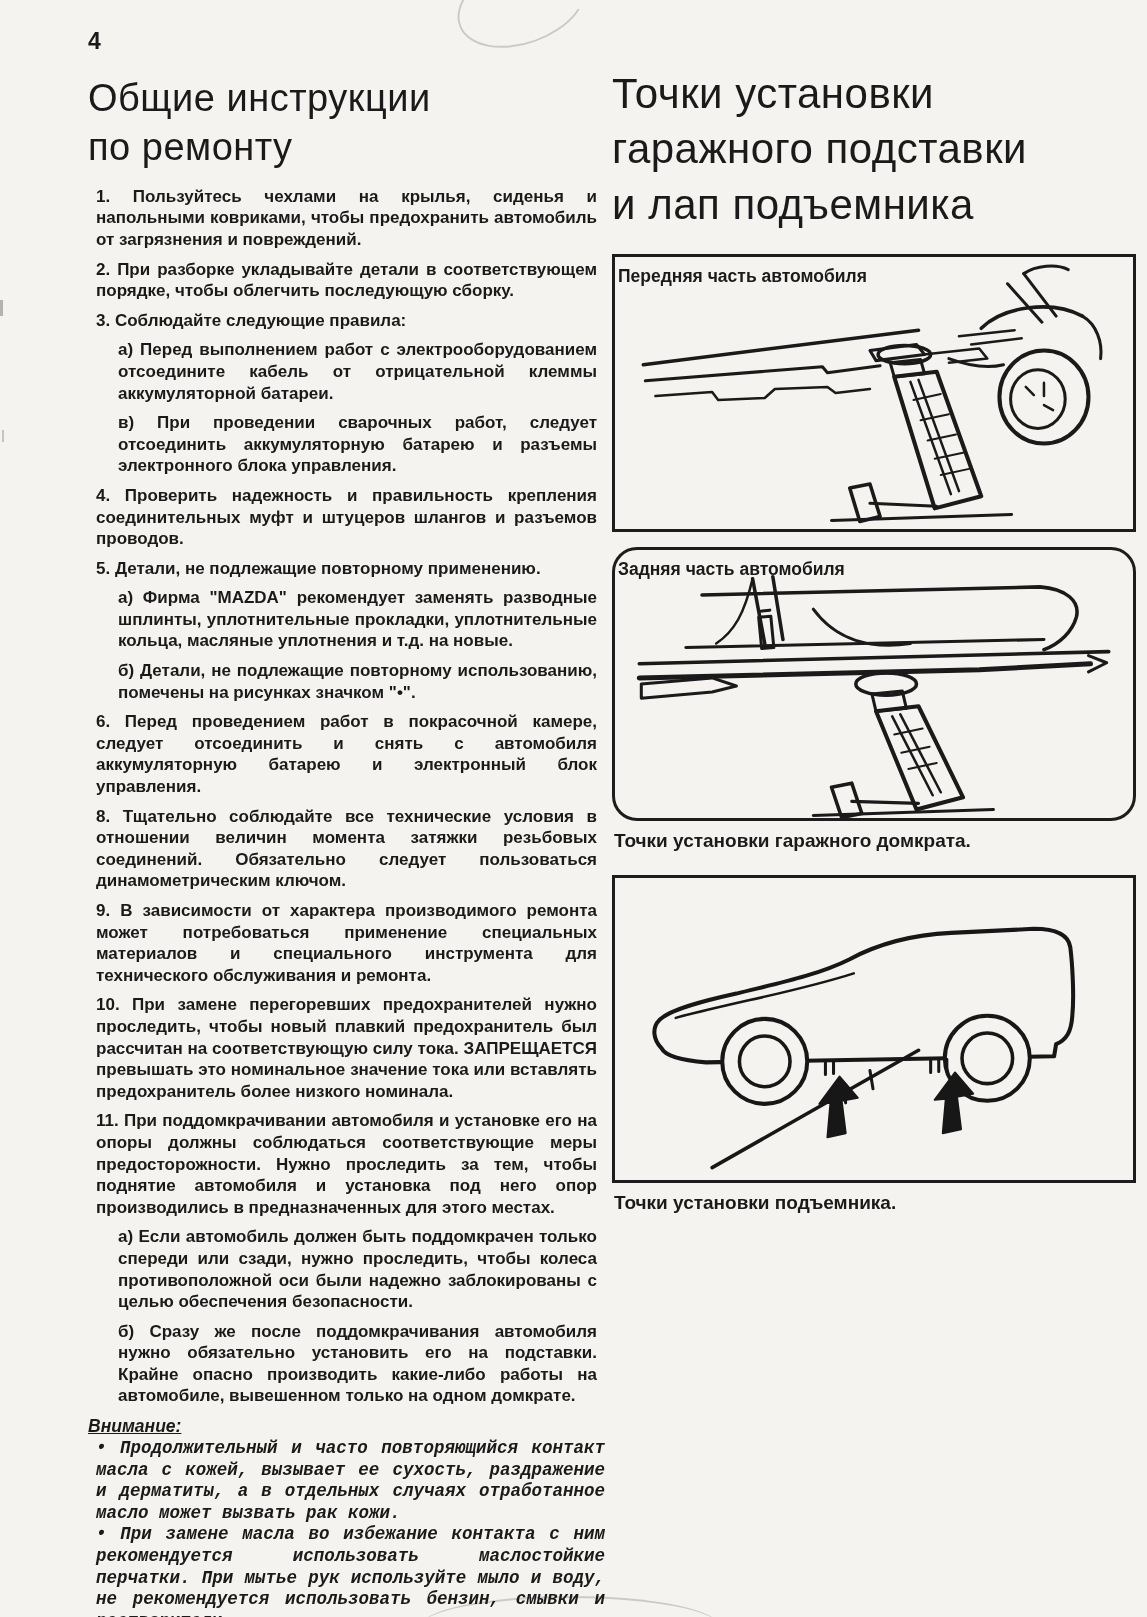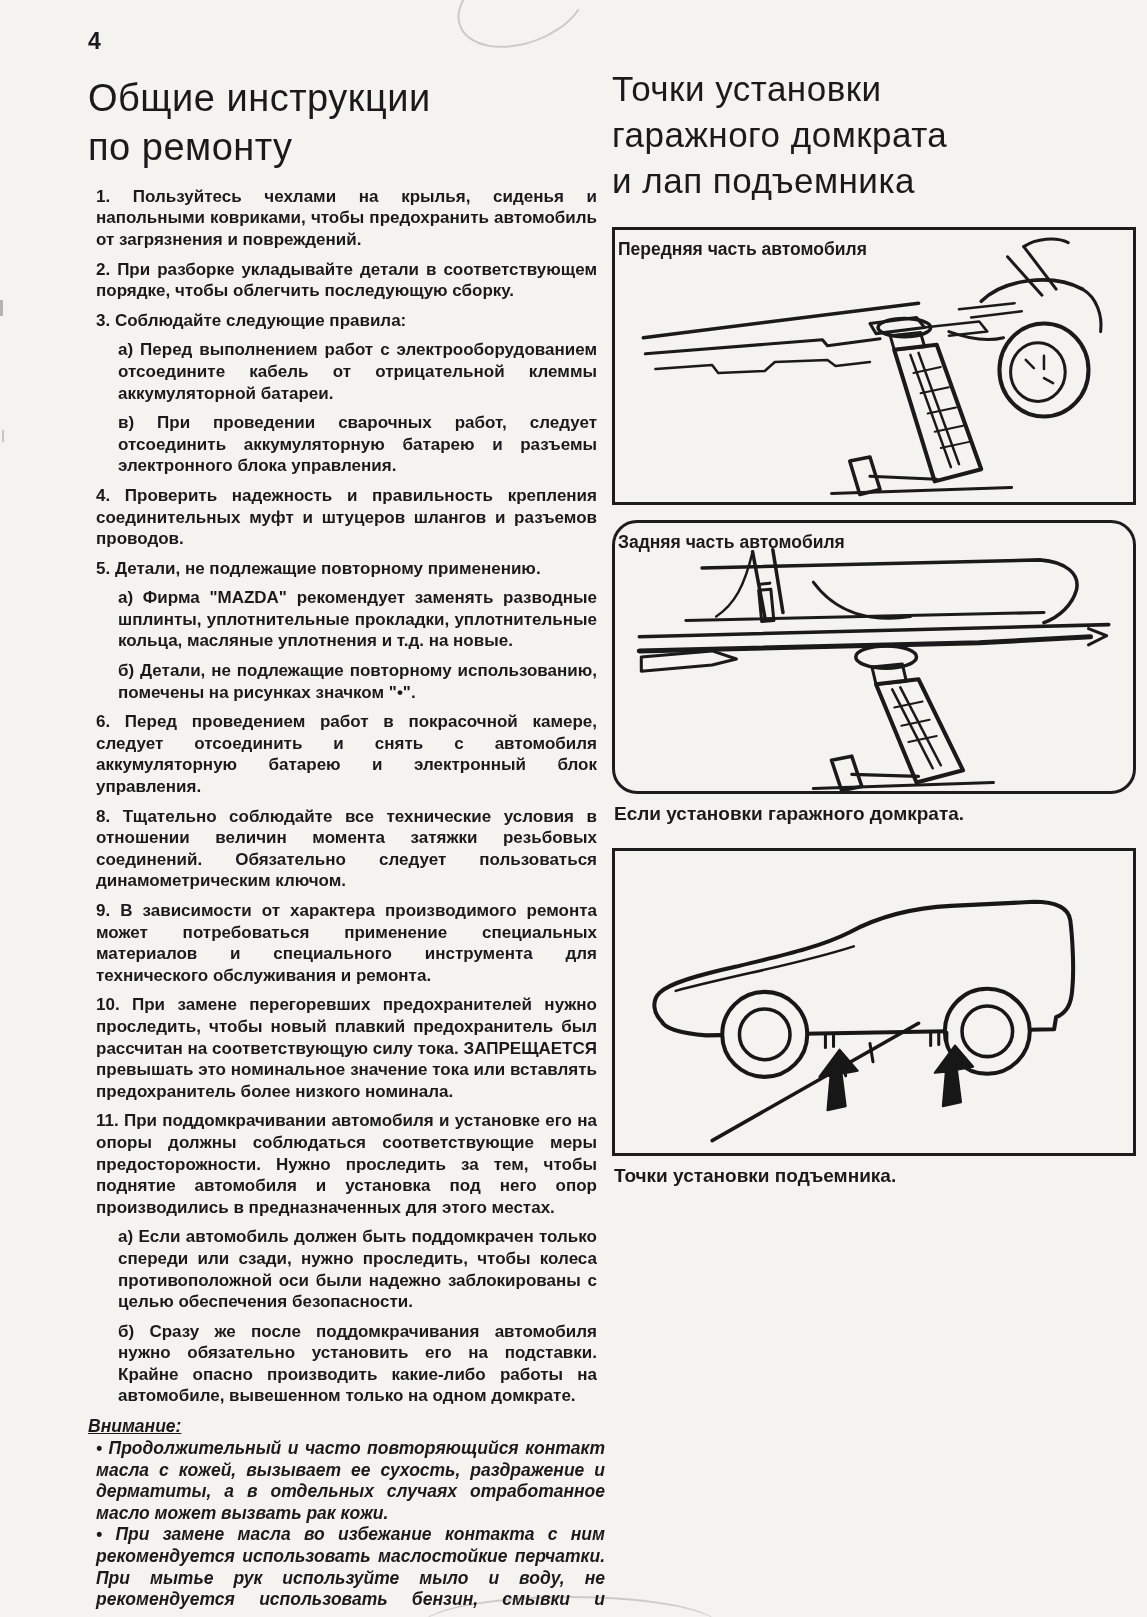--- a/index.html
+++ b/index.html
@@ -17,29 +17,29 @@
   .tick-left-1{left:0;top:300px;width:3px;height:16px;background:rgba(60,60,60,.35);}
   .tick-left-2{left:2px;top:430px;width:2px;height:12px;background:rgba(60,60,60,.25);}
 
   .page-number{position:absolute;left:88px;top:28px;font-size:23px;font-weight:bold;}
 
   .col-left{position:absolute;left:88px;top:74px;width:517px;}
   .col-right{position:absolute;left:612px;top:66px;width:524px;}
 
   h1.title{margin:0;font-weight:normal;letter-spacing:.5px;}
   .col-left .title{font-size:38px;line-height:1.30;margin-bottom:13px;}
-  .col-right .title{font-size:35px;line-height:1.32;margin-bottom:22px;}
+  .col-right .title{font-size:42px;line-height:1.32;margin-bottom:22px;}
 
   .body-text p.item{margin:8px;font-size:17px;line-height:21.6px;font-weight:bold;text-align:justify;}
   .body-text p.item.indent{padding-left:22px;}
 
   .attention{margin-top:3px;}
   .attn-label{font-size:17.5px;font-weight:bold;font-style:italic;text-decoration:underline;line-height:23px;}
   .attn-list p.bullet{margin:0;font-size:17.5px;line-height:21.6px;font-weight:bold;font-style:italic;
-    text-align:justify;padding-left:8px;}
+    text-align:justify;padding-left:8px;font-family:Liberation Mono, monospace;}
 
   .figbox{position:relative;border:3px solid #1d1d1d;}
   #figbox-front{height:272px;margin-bottom:15px;}
   #figbox-rear{height:268px;border-radius:25px;}
   #figbox-lift{height:302px;}
   .figlabel{position:absolute;left:3px;top:9px;font-size:17.5px;font-weight:bold;z-index:2;}
   .figart{position:absolute;left:0;top:0;width:100%;height:100%;display:block;}
   .figcaption{font-size:19px;font-weight:bold;margin:9px 0 23px 2px;}
   .figcaption.last{margin-bottom:0;}
 </style>
@@ -82,21 +82,21 @@
       <div class="attn-label">Внимание:</div>
       <div class="attn-list">
 
       <p class="bullet">• Продолжительный и часто повторяющийся контакт масла с кожей, вызывает ее сухость, раздражение и дерматиты, а в отдельных случаях отработанное масло может вызвать рак кожи.</p>
           <p class="bullet">• При замене масла во избежание контакта с ним рекомендуется использовать маслостойкие перчатки. При мытье рук используйте мыло и воду, не рекомендуется использовать бензин, смывки и растворители.</p>
         </div>
     </div>
   </div>
 
   <div class="col-right">
-    <h1 class="title"><span>Точки установки</span><br><span>гаражного домкрата</span><br><span>и лап подъемника</span></h1>
+    <h1 class="title"><span>Точки установки</span><br><span>гаражного подставки</span><br><span>и лап подъемника</span></h1>
 
     <div class="figbox" id="figbox-front">
       <div class="figlabel">Передняя часть автомобиля</div>
       <svg class="figart" viewBox="0 0 512 268" preserveAspectRatio="xMidYMid meet">
         <g stroke="#1a1a1a" fill="none" stroke-width="3" stroke-linecap="round" stroke-linejoin="round">
           <path d="M28,106 L300,72" stroke-width="3.5"></path>
           <path d="M30,122 L205,108 L210,114 L262,107"></path>
           <path d="M40,137 L96,133 L102,141 L148,139 L158,130 L210,128 L218,134 L252,130" stroke-width="2.5"></path>
           <path d="M252,92 L298,86 L306,96 L258,102 Z"></path>
           <path d="M305,96 L360,90 L368,100 L330,104" stroke-width="2.5"></path>
@@ -139,21 +139,21 @@
           <path d="M254,142 L284,139 L288,156 L258,159 Z"></path>
           <path d="M258,159 L300,154 L344,244 L298,256 Z" stroke-width="4"></path>
           <path d="M274,164 L314,242 M282,162 L322,239" stroke-width="2.5"></path>
           <path d="M276,182 L304,176 M283,200 L311,194 M290,216 L318,210" stroke-width="2"></path>
           <path d="M214,234 L234,230 L244,260 L224,264 Z" stroke-width="3.5"></path>
           <path d="M234,248 L300,250"></path>
           <path d="M196,262 L374,256"></path>
         </g>
       </svg>
     </div>
-    <p class="figcaption">Если установки гаражного домкрата.</p>
+    <p class="figcaption">Точки установки гаражного домкрата.</p>
 
     <div class="figbox" id="figbox-lift">
       <svg class="figart" viewBox="0 0 512 298" preserveAspectRatio="xMidYMid meet">
         <g stroke="#171717" fill="none" stroke-width="4" stroke-linecap="round" stroke-linejoin="round">
           <path d="M46,168 C38,160 36,148 44,140 C54,130 84,122 120,114 C160,104 200,96 232,80 C258,66 292,56 332,54 L414,50 C436,50 448,56 450,68 C452,84 454,116 452,136 C451,152 446,160 436,164 L434,176 L90,182 C66,180 50,176 46,168 Z"></path>
           <path d="M60,138 C120,122 180,112 236,94" stroke-width="2.5"></path>
           <circle cx="148" cy="181" r="42" fill="#f4f3ef" stroke-width="4"></circle>
           <circle cx="148" cy="181" r="25" fill="#f4f3ef" stroke-width="3.5"></circle>
           <circle cx="368" cy="178" r="42" fill="#f4f3ef" stroke-width="4"></circle>
           <circle cx="368" cy="178" r="25" fill="#f4f3ef" stroke-width="3.5"></circle>

